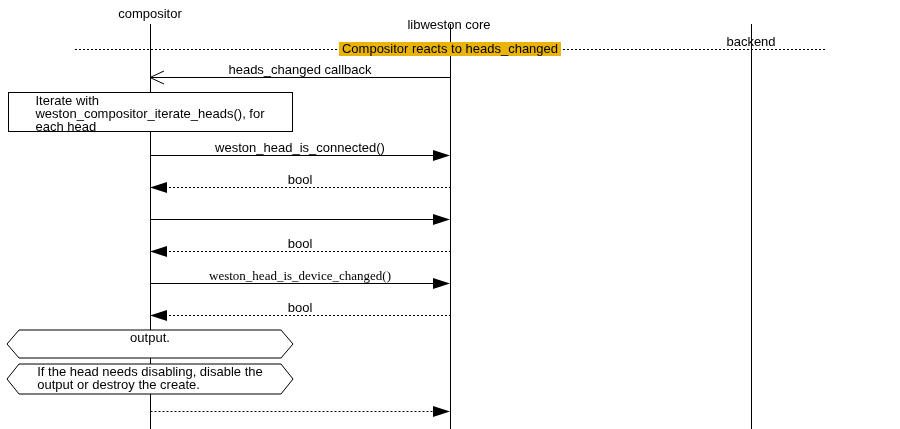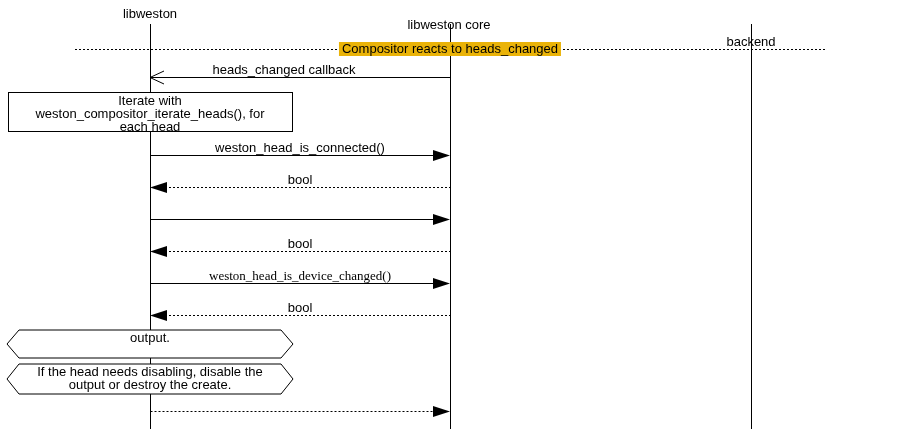--- a/index.html
+++ b/index.html
@@ -18,21 +18,20 @@
     color:#000;
     white-space:nowrap;
     transform:translateX(-50%);
     text-align:center;
     z-index:3;
   }
   .title-lbl{background:#eab308;padding:0 3px;}
   .note-text{
     position:absolute;
     transform:translateX(-50%);
-    text-align:center;
     font:13px/13px "Liberation Sans",sans-serif;
     white-space:nowrap;
     z-index:3;
   }
 </style>
 </head>
 <body>
 
 <div class="stage">
 
@@ -84,27 +83,27 @@
     <polygon points="7,344 19,330 281,330 293,344 281,358 19,358" fill="#fff" stroke="#000" stroke-width="1"></polygon>
 
     <polygon points="7,379 19,364 281,364 293,379 281,394 19,394" fill="#fff" stroke="#000" stroke-width="1"></polygon>
 
     <g>
       <line x1="150.5" y1="411.5" x2="448" y2="411.5" stroke="#000" stroke-width="1" stroke-dasharray="2 2"></line>
       <polygon points="450,411.5 433,406 433,417" fill="#000"></polygon>
     </g>
   </svg>
 
-  <div class="lbl" style="left:150px;top:7px;">libweston</div>
+  <div class="lbl" style="left:150px;top:7px;">compositor</div>
   <div class="lbl" style="left:449px;top:18px;">libweston core</div>
   <div class="lbl" style="left:751px;top:7px;margin-top:28px;">backend</div>
 
   <div class="lbl title-lbl" style="left:450px;top:42px;">Compositor reacts to heads_changed</div>
 
-  <div class="lbl" style="left:284px;top:63px;text-align:center;">heads_changed callback</div>
+  <div class="lbl" style="left:300px;top:63px;text-align:center;">heads_changed callback</div>
   <div class="lbl" style="left:300px;top:141px;">weston_head_is_connected()</div>
   <div class="lbl" style="left:300px;top:173px;">bool</div>
   <div class="lbl" style="left:300px;top:237px;">bool</div>
   <div class="lbl" style="left:300px;top:269px;font-family:Liberation Serif, serif;">weston_head_is_device_changed()</div>
   <div class="lbl" style="left:300px;top:301px;">bool</div>
 
   <div class="note-text" style="left:150px;top:94px;">
     <div>Iterate with</div>
     <div>weston_compositor_iterate_heads(), for</div>
     <div>each head</div>

